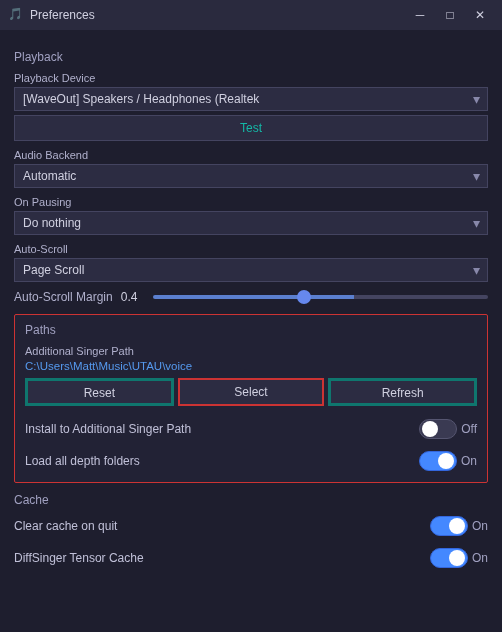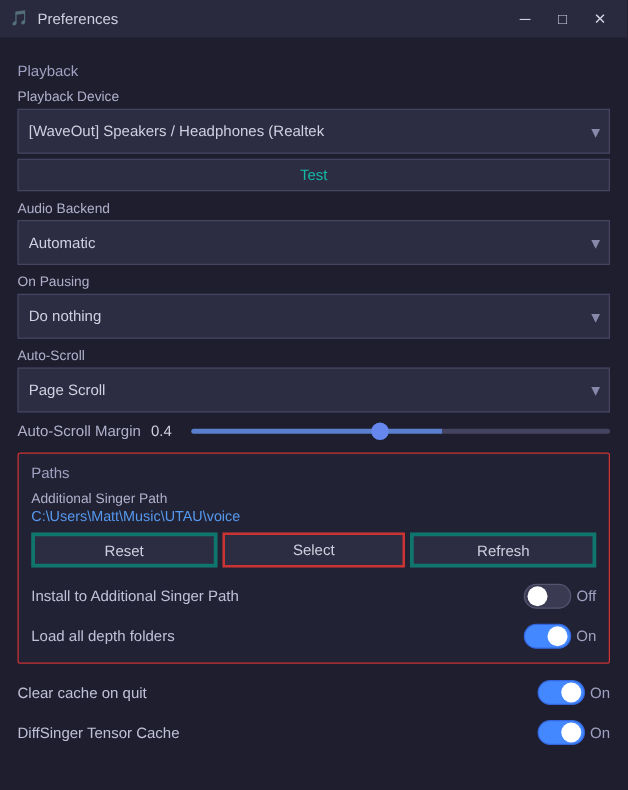--- a/index.html
+++ b/index.html
@@ -69,21 +69,21 @@
     }
     .dropdown-wrapper select {
       width: 100%;
       background: #2c2c42;
       border: 1px solid #444460;
       color: #d0d0e0;
       padding: 4px 30px 4px 8px;
       font-size: 12px;
       appearance: none;
       cursor: pointer;
-      height: 36px;
+      height: 24px;
       outline: none;
     }
     .dropdown-wrapper::after {
       content: '▾';
       position: absolute;
       right: 8px;
       top: 50%;
       transform: translateY(-50%);
       color: #8888aa;
       pointer-events: none;
@@ -305,20 +305,21 @@
     <div class="toggle-row">
       <span class="toggle-row-label">Load all depth folders</span>
       <div class="toggle-with-text">
         <div class="toggle on"></div>
         <span class="toggle-status">On</span>
       </div>
     </div>
   </div>
 
   <div class="cache-section">
+    <div class="section-label">Cache</div>
 
     <div class="toggle-row">
       <span class="toggle-row-label">Clear cache on quit</span>
       <div class="toggle-with-text">
         <div class="toggle on"></div>
         <span class="toggle-status">On</span>
       </div>
     </div>
 
     <div class="toggle-row">

